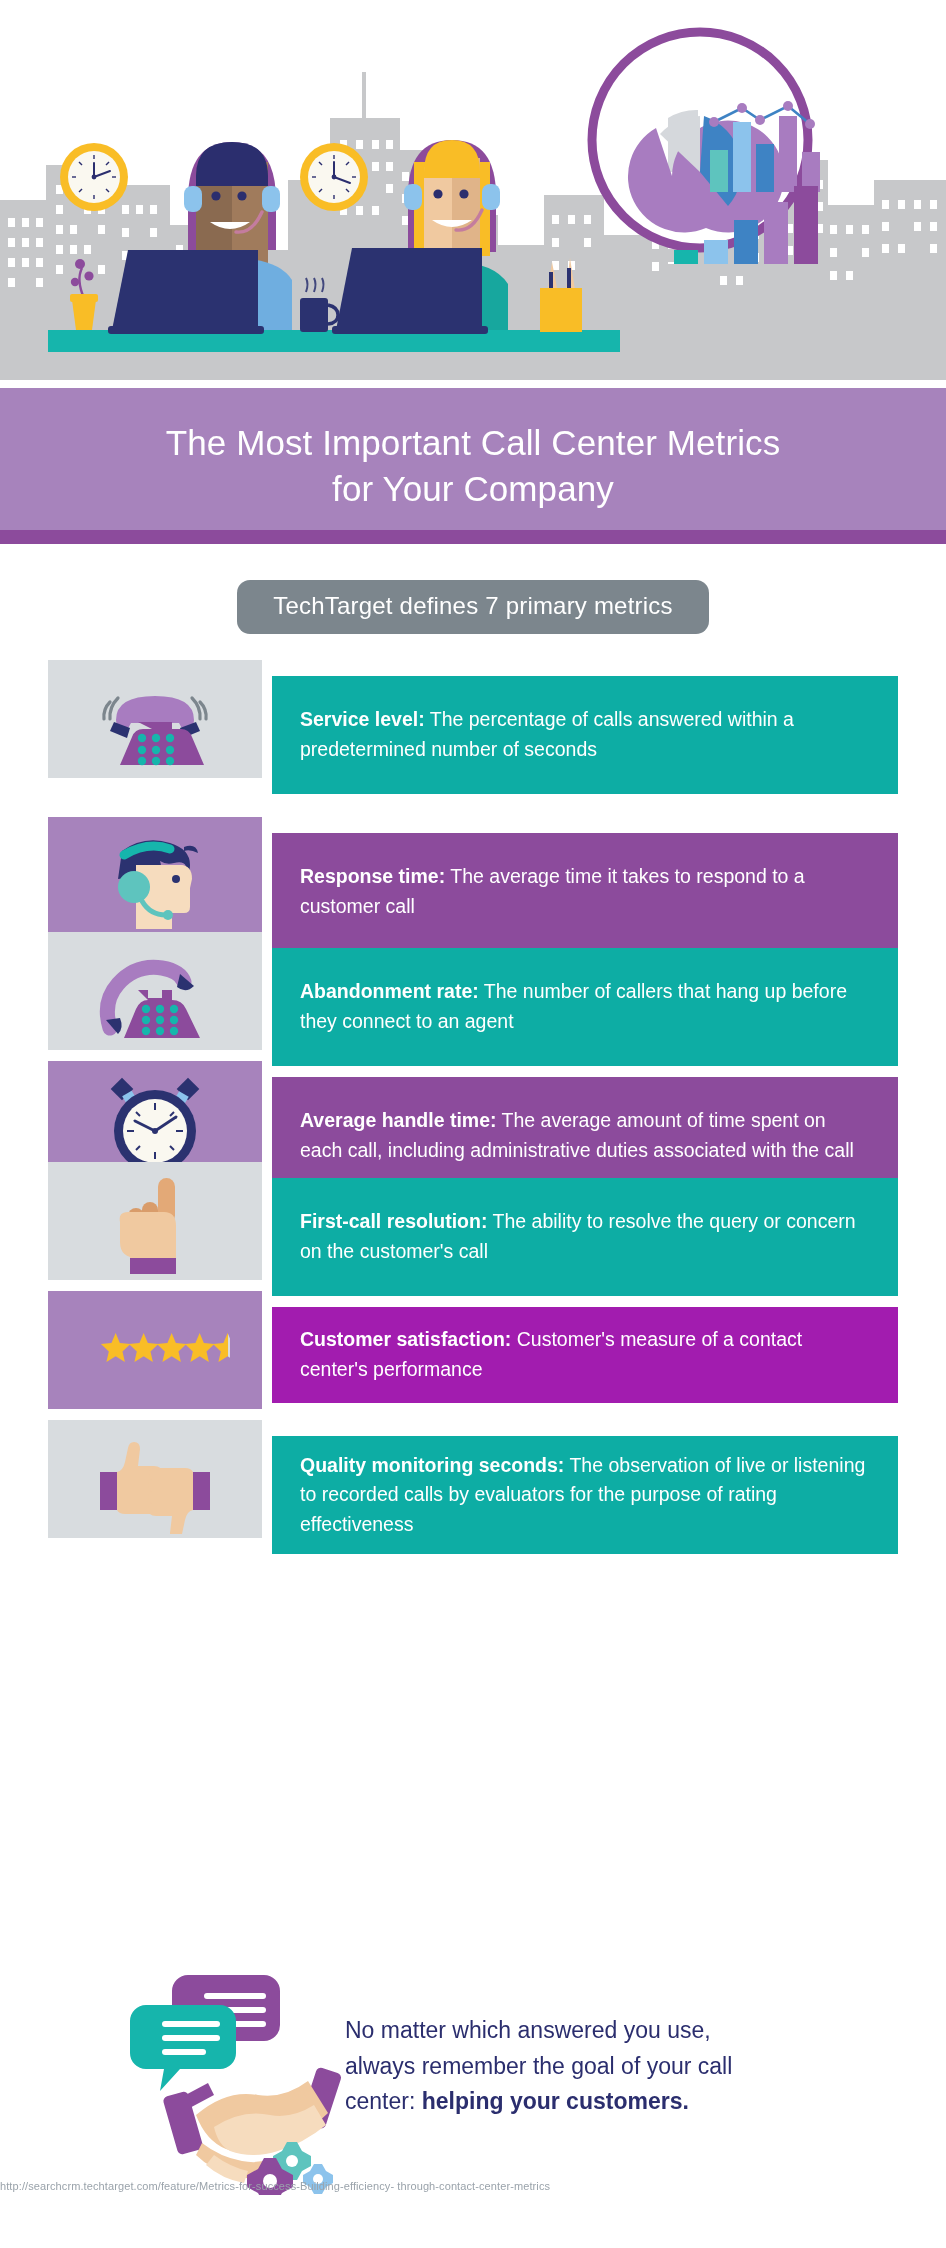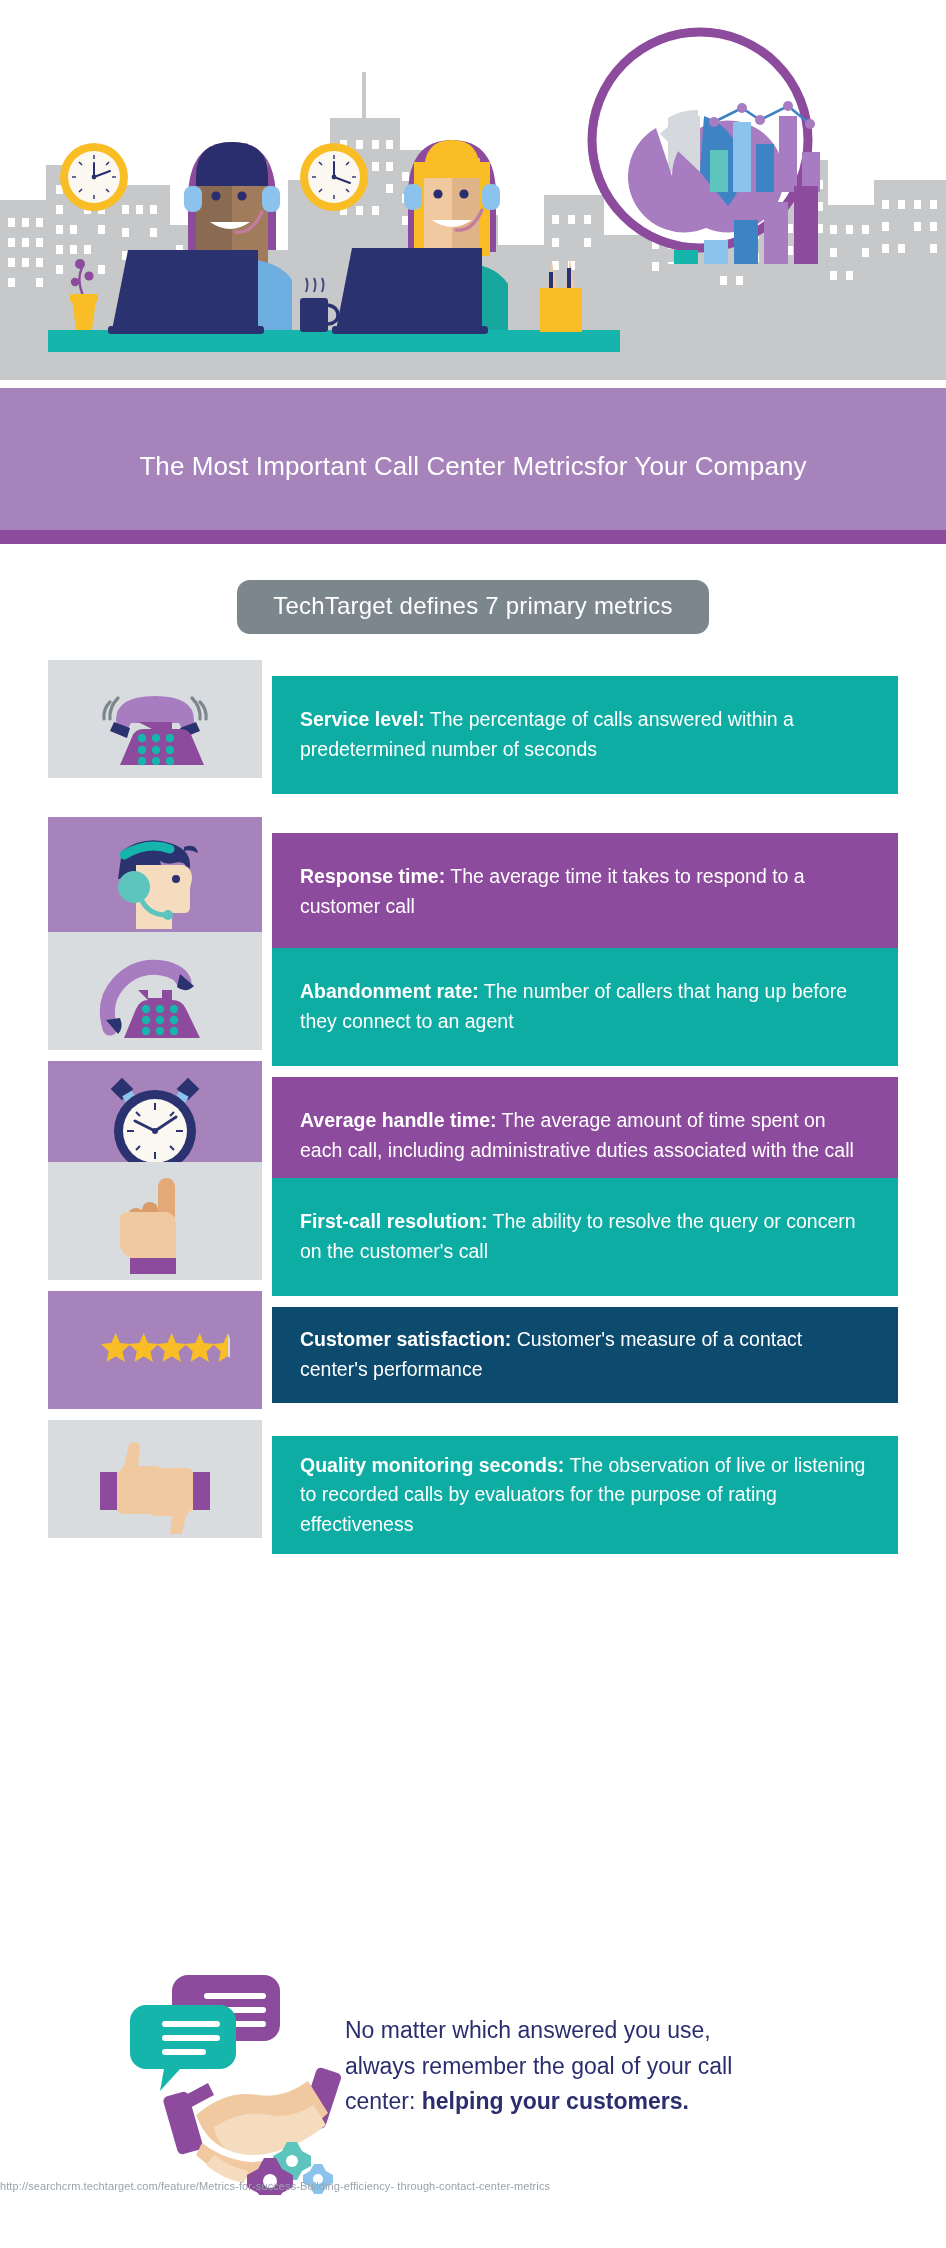--- a/index.html
+++ b/index.html
@@ -13,22 +13,22 @@
   
   .hero{position:absolute;left:0;top:0;width:946px;height:380px;background:#ffffff;overflow:hidden;}
   .skyline{position:absolute;left:0;top:0;width:946px;height:380px;}
 
   
   .title-band{position:absolute;left:0;top:388px;width:946px;height:142px;background:#A783BC;}
   .title-stripe-top{position:absolute;left:0;top:388px;width:946px;height:14px;background:#8C4B9C;}
   .title-stripe-bot{position:absolute;left:0;top:530px;width:946px;height:14px;background:#8C4B9C;}
   .title-text{
     position:absolute;left:0;top:402px;width:946px;height:128px;
-    display:flex;flex-direction:row;align-items:center;justify-content:center;
-    color:#ffffff;font-size:26px;font-weight:400;line-height:1.32;text-align:center;
+    display:flex;flex-direction:column;align-items:center;justify-content:center;
+    color:#ffffff;font-size:35px;font-weight:400;line-height:1.32;text-align:center;
     letter-spacing:.1px;
   }
   .title-text span{display:block;}
 
   
   .badge-wrap{position:absolute;left:0;top:580px;width:946px;display:flex;justify-content:center;}
   .badge{
     background:#7C868D;color:#ffffff;border-radius:13px;
     padding:12px 36px 14px;font-size:24px;font-weight:400;letter-spacing:.2px;
     white-space:nowrap;
@@ -518,21 +518,21 @@
             <path transform="translate(106,38) scale(1.05)" d="M13 0 L17 9.5 L27 10.5 L19.5 17.5 L21.8 27.5 L13 22.2 L4.2 27.5 L6.5 17.5 L-1 10.5 L9 9.5 Z" fill="url(#g3)"></path>
             <defs>
               <linearGradient id="g4">
                 <stop offset="50%" stop-color="#F9BD26"></stop>
                 <stop offset="50%" stop-color="#D8DCDF"></stop>
               </linearGradient>
             </defs>
             <path transform="translate(134,38) scale(1.05)" d="M13 0 L17 9.5 L27 10.5 L19.5 17.5 L21.8 27.5 L13 22.2 L4.2 27.5 L6.5 17.5 L-1 10.5 L9 9.5 Z" fill="url(#g4)"></path>
           </svg>
         </div>
-        <div class="panel" style="height: 96px; background: #0c4a6e;">
+        <div class="panel" style="height: 96px; background: #a21caf;">
           <p><b>Customer satisfaction:</b> Customer's measure of a contact center's performance</p>
         </div>
       </div>
       <div class="row" style="height: 118px;">
         <div class="tile" style="height: 118px; background: rgb(216, 220, 223);">
           <svg viewBox="0 0 150 110" width="150" height="110">
             <rect x="20" y="48" width="17" height="38" fill="#8C4B9C"></rect>
             <path d="M37 48 q6 -1 8 -10 l3 -14 q1 -6 6 -6 q6 0 6 7 l-2 17 h16 q8 0 8 7 q0 5 -5 6 q5 1 5 6 q0 5 -5 6 q5 1 5 6 q0 5 -5 6 q4 1 4 5 q0 6 -7 6 h-29 q-6 0 -8 -4 z" fill="#F0C9A0"></path>
             <rect x="113" y="48" width="17" height="38" fill="#8C4B9C"></rect>
             <path d="M113 86 q-6 1 -8 10 l-3 14 q-1 6 -6 6 q-6 0 -6 -7 l2 -17 h-16 q-8 0 -8 -7 q0 -5 5 -6 q-5 -1 -5 -6 q0 -5 5 -6 q-5 -1 -5 -6 q0 -5 5 -6 q-4 -1 -4 -5 q0 -6 7 -6 h29 q6 0 8 4 z" fill="#F0C9A0"></path>

